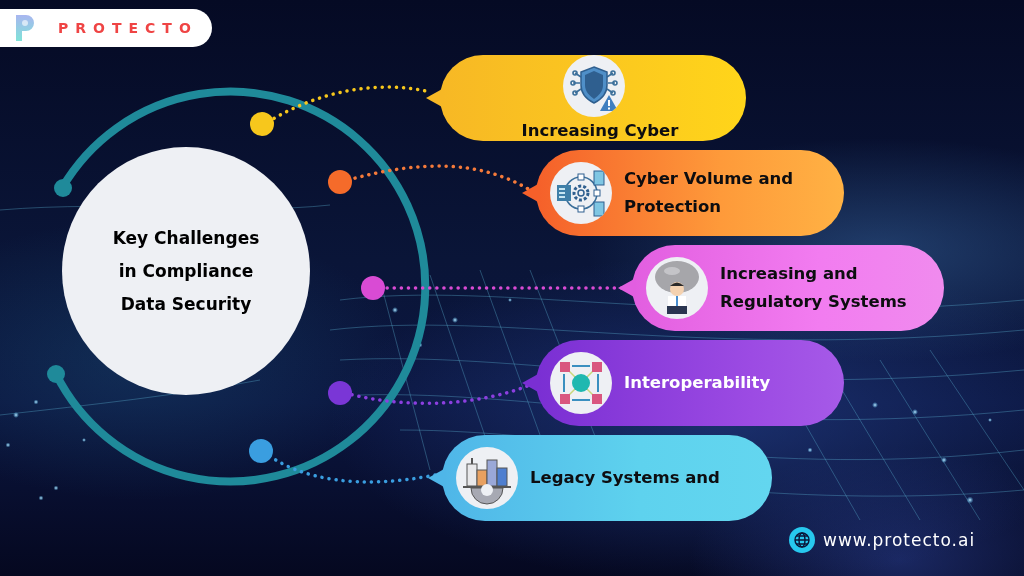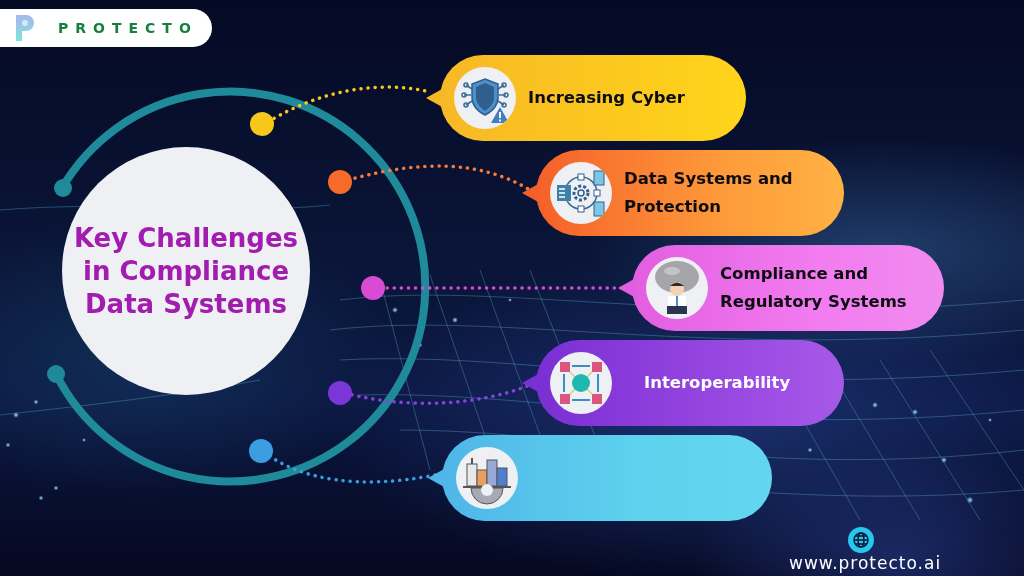--- a/index.html
+++ b/index.html
@@ -18,32 +18,32 @@
 
   
   .logo-pill {
     position: absolute; left: 0; top: 9px; width: 212px; height: 38px;
     background: #ffffff; border-radius: 0 19px 19px 0;
     display: flex; align-items: center; padding-left: 14px;
   }
   .logo-mark { width: 22px; height: 30px; margin-right: 22px; }
   .logo-text {
     font-family: "DejaVu Sans", sans-serif; font-weight: bold; font-size: 14px;
-    letter-spacing: 7px; color: #15803d;
+    letter-spacing: 7px; color: #ef4444;
   }
 
   
   .center-circle {
     position: absolute; left: 62px; top: 147px; width: 248px; height: 248px;
     border-radius: 50%; background: #eef0f4;
     display: flex; align-items: center; justify-content: center; text-align: center;
   }
   .center-title {
-    font-family: "DejaVu Sans", sans-serif; font-weight: bold; font-size: 26px;
-    line-height: 33px; color: #a21caf; width: 240px;
+    font-family: "DejaVu Sans", sans-serif; font-weight: bold; font-size: 17px;
+    line-height: 33px; color: #000000; width: 240px;
   }
 
   
   .bubble {
     position: absolute; height: 86px; border-radius: 43px;
     display: flex; align-items: center; padding-left: 14px;
   }
   .bubble .tail {
     position: absolute; left: -14px; top: 33px; width: 0; height: 0;
     border-top: 10px solid transparent; border-bottom: 10px solid transparent;
@@ -51,37 +51,37 @@
   }
   .bubble .icon-disc {
     width: 62px; height: 62px; border-radius: 50%; background: #eef0f4;
     flex: 0 0 62px; display: flex; align-items: center; justify-content: center;
     margin-right: 12px; overflow: hidden;
   }
   .bubble .label {
     font-family: "DejaVu Sans", sans-serif; font-weight: bold; font-size: 16.5px;
     line-height: 28px;
   }
-  .b1 { left: 440px; top: 55px; width: 306px; background: linear-gradient(90deg, #f7b825, #ffd51a); }
+  .b1 { left: 440px; top: 55px; width: 306px; background: linear-gradient(90deg, #f7b825, #ffd51a); flex-direction: column; }
   .b1 .tail { border-right-color: #f7b825; }
   .b2 { left: 536px; top: 150px; width: 308px; background: linear-gradient(90deg, #f5602a, #fe9a3a 60%, #ffb244); }
   .b2 .tail { border-right-color: #f5602a; }
   .b3 { left: 632px; top: 245px; width: 312px; background: linear-gradient(90deg, #e25ee0, #f27cf0 60%, #f08bee); }
   .b3 .tail { border-right-color: #e25ee0; }
-  .b4 { left: 536px; top: 340px; width: 308px; background: linear-gradient(90deg, #7a2fd3, #9c4be3 70%, #a65ae8); gap: 20px; }
+  .b4 { left: 536px; top: 340px; width: 308px; background: linear-gradient(90deg, #7a2fd3, #9c4be3 70%, #a65ae8); }
   .b4 .tail { border-right-color: #7a2fd3; }
   .b5 { left: 442px; top: 435px; width: 330px; background: linear-gradient(90deg, #4fb6e8, #5ed2ee 60%, #63d6ef); }
   .b5 .tail { border-right-color: #4fb6e8; }
 
   .dark-text { color: #0d0d10; }
   .light-text { color: #ffffff; }
 
   
   .footer {
-    position: absolute; left: 789px; top: 527px; display: flex; align-items: center; flex-direction: column;
+    position: absolute; left: 789px; top: 527px; display: flex; align-items: center;
   }
   .globe {
     width: 26px; height: 26px; border-radius: 50%; background: #27c8ee;
     display: flex; align-items: center; justify-content: center; margin-right: 8px;
   }
   .url {
     font-family: "DejaVu Sans", sans-serif; font-size: 17px; color: #ffffff;
     letter-spacing: 1px;
   }
 </style>
@@ -165,21 +165,21 @@
     <path d="M2 2 H12 A8 8 0 0 1 12 18 H8 V28 H2 Z" fill="url(#lg)"></path>
     <circle cx="11" cy="10" r="3" fill="#ffffff" fill-opacity="0.6"></circle>
   </svg>
   <span class="logo-text">PROTECTO</span>
 </div>
 
 <div class="center-circle">
   <div class="center-title">
     <div>Key Challenges</div>
     <div>in Compliance</div>
-    <div>Data Systems</div>
+    <div>Data Security</div>
   </div>
 </div>
 
 <div class="bubble b1">
   <span class="tail"></span>
   <div class="icon-disc">
     <svg width="54" height="54" viewBox="0 0 54 54">
       <g stroke="#3b6f9a" stroke-width="1.6" fill="none">
         <path d="M8 14 L14 18 M6 24 H13 M8 34 L14 30 M46 14 L40 18 M48 24 H41 M46 34 L40 30"></path>
         <circle cx="8" cy="14" r="2"></circle>
@@ -215,40 +215,40 @@
       <circle cx="27" cy="27" r="7" fill="none" stroke="#2f5f8f" stroke-width="3" stroke-dasharray="3 2"></circle>
       <circle cx="27" cy="27" r="3" fill="none" stroke="#2f5f8f" stroke-width="1.5"></circle>
       <rect x="40" y="5" width="10" height="14" fill="#7fc6e3" stroke="#2f5f8f" stroke-width="1"></rect>
       <rect x="40" y="36" width="10" height="14" fill="#7fc6e3" stroke="#2f5f8f" stroke-width="1"></rect>
       <rect x="24" y="8" width="6" height="6" fill="#fff" stroke="#2f5f8f" stroke-width="1"></rect>
       <rect x="40" y="24" width="6" height="6" fill="#fff" stroke="#2f5f8f" stroke-width="1"></rect>
       <rect x="24" y="40" width="6" height="6" fill="#fff" stroke="#2f5f8f" stroke-width="1"></rect>
     </svg>
   </div>
   <div class="label dark-text">
-    <div>Data Systems and</div>
+    <div>Cyber Volume and</div>
     <div>Protection</div>
   </div>
 </div>
 
 <div class="bubble b3">
   <span class="tail"></span>
   <div class="icon-disc">
     <svg width="58" height="58" viewBox="0 0 58 58">
       <ellipse cx="29" cy="18" rx="22" ry="16" fill="#a6a6aa"></ellipse>
       <ellipse cx="24" cy="12" rx="8" ry="4" fill="#c4c4c8"></ellipse>
       <circle cx="29" cy="30" r="7" fill="#f4d2b0"></circle>
       <path d="M22 27 Q29 20 36 27" fill="#2a2a2a"></path>
       <rect x="20" y="37" width="18" height="11" fill="#ffffff"></rect>
       <rect x="28" y="37" width="2" height="11" fill="#4a8fd0"></rect>
       <rect x="19" y="47" width="20" height="8" fill="#2a3550"></rect>
     </svg>
   </div>
   <div class="label dark-text">
-    <div>Compliance and</div>
+    <div>Increasing and</div>
     <div>Regulatory Systems</div>
   </div>
 </div>
 
 <div class="bubble b4">
   <span class="tail"></span>
   <div class="icon-disc">
     <svg width="54" height="54" viewBox="0 0 54 54">
       <g stroke="#3a8fc0" stroke-width="2">
           <path d="M18 10 H36 M18 44 H36 M10 18 V36 M44 18 V36"></path>
@@ -278,20 +278,21 @@
       <rect x="12" y="8" width="2" height="6" fill="#555"></rect>
       <rect x="18" y="20" width="10" height="16" fill="#e8a060" stroke="#555" stroke-width="1"></rect>
       <rect x="28" y="10" width="10" height="26" fill="#9aa8d8" stroke="#555" stroke-width="1"></rect>
       <rect x="38" y="18" width="10" height="18" fill="#4f7fd0" stroke="#555" stroke-width="1"></rect>
       <rect x="4" y="36" width="48" height="2" fill="#555"></rect>
       <path d="M12 38 A16 16 0 0 0 44 38 Z" fill="#a7a9b3" stroke="#555" stroke-width="1"></path>
       <circle cx="28" cy="40" r="6" fill="#eef0f4"></circle>
     </svg>
   </div>
   <div class="label dark-text">
+    <div>Legacy Systems and</div>
   </div>
 </div>
 
 <div class="footer">
   <span class="globe">
     <svg width="18" height="18" viewBox="0 0 18 18" fill="none" stroke="#0a1538" stroke-width="1.4">
       <circle cx="9" cy="9" r="7"></circle>
         <ellipse cx="9" cy="9" rx="3" ry="7"></ellipse>
         <path d="M2 9 H16 M3.5 5 H14.5 M3.5 13 H14.5"></path>
     </svg>

